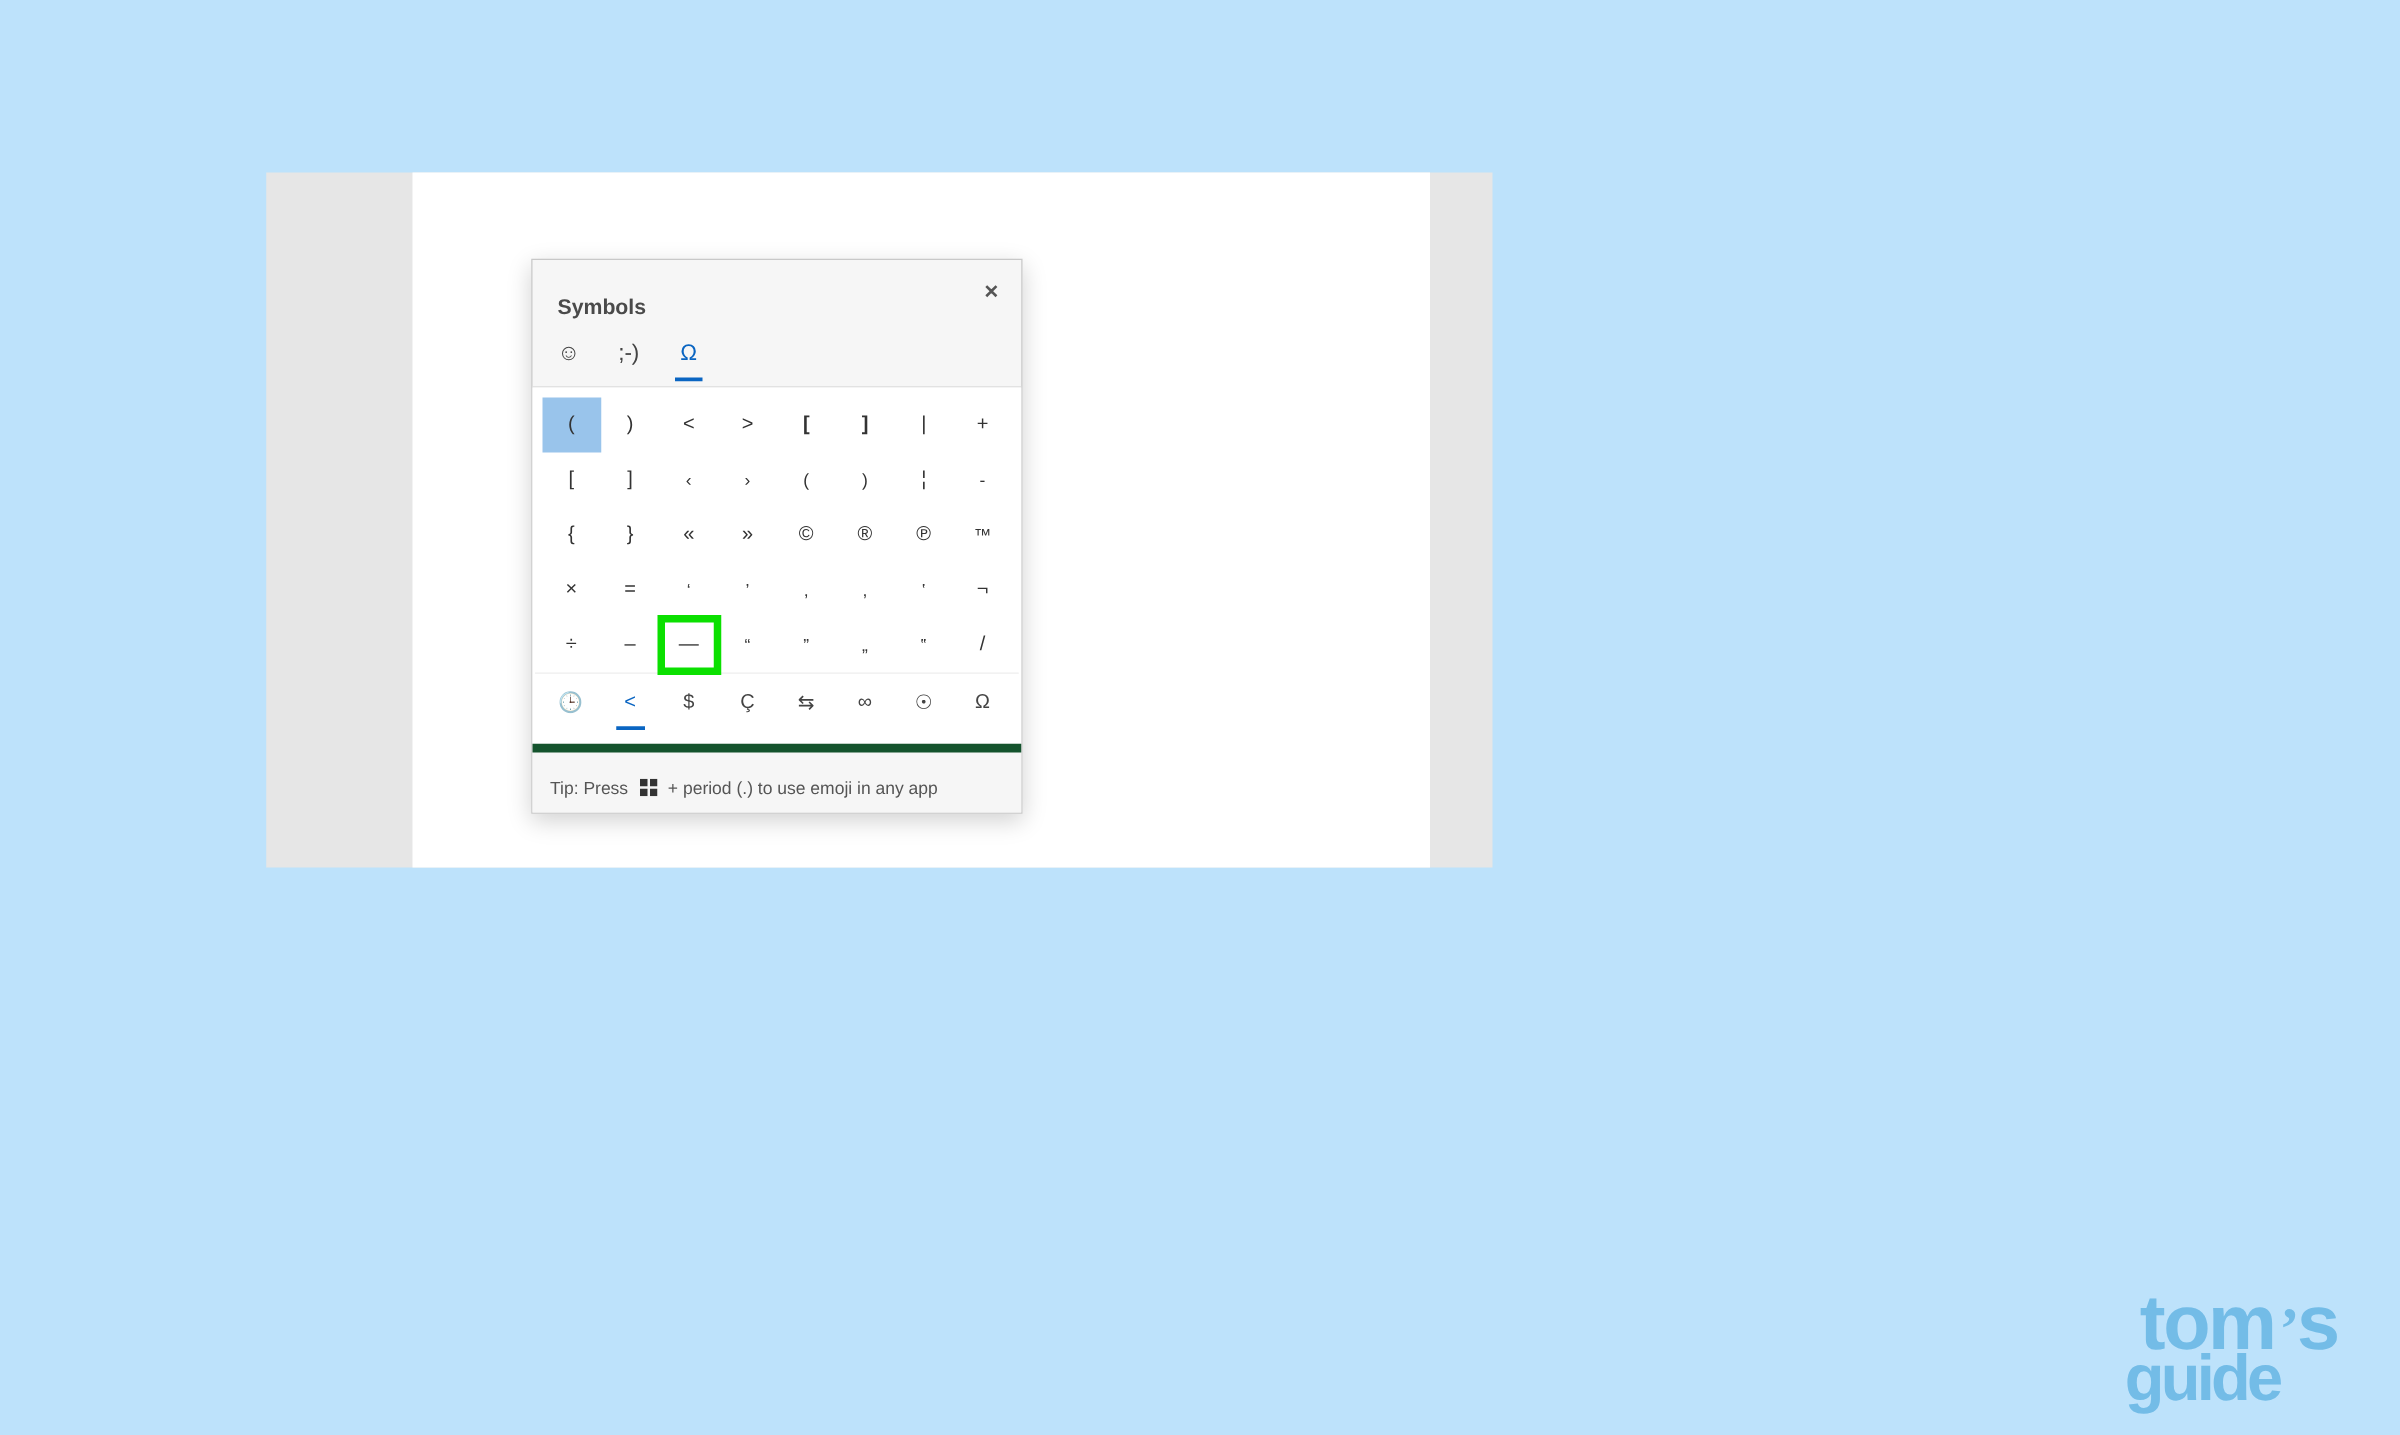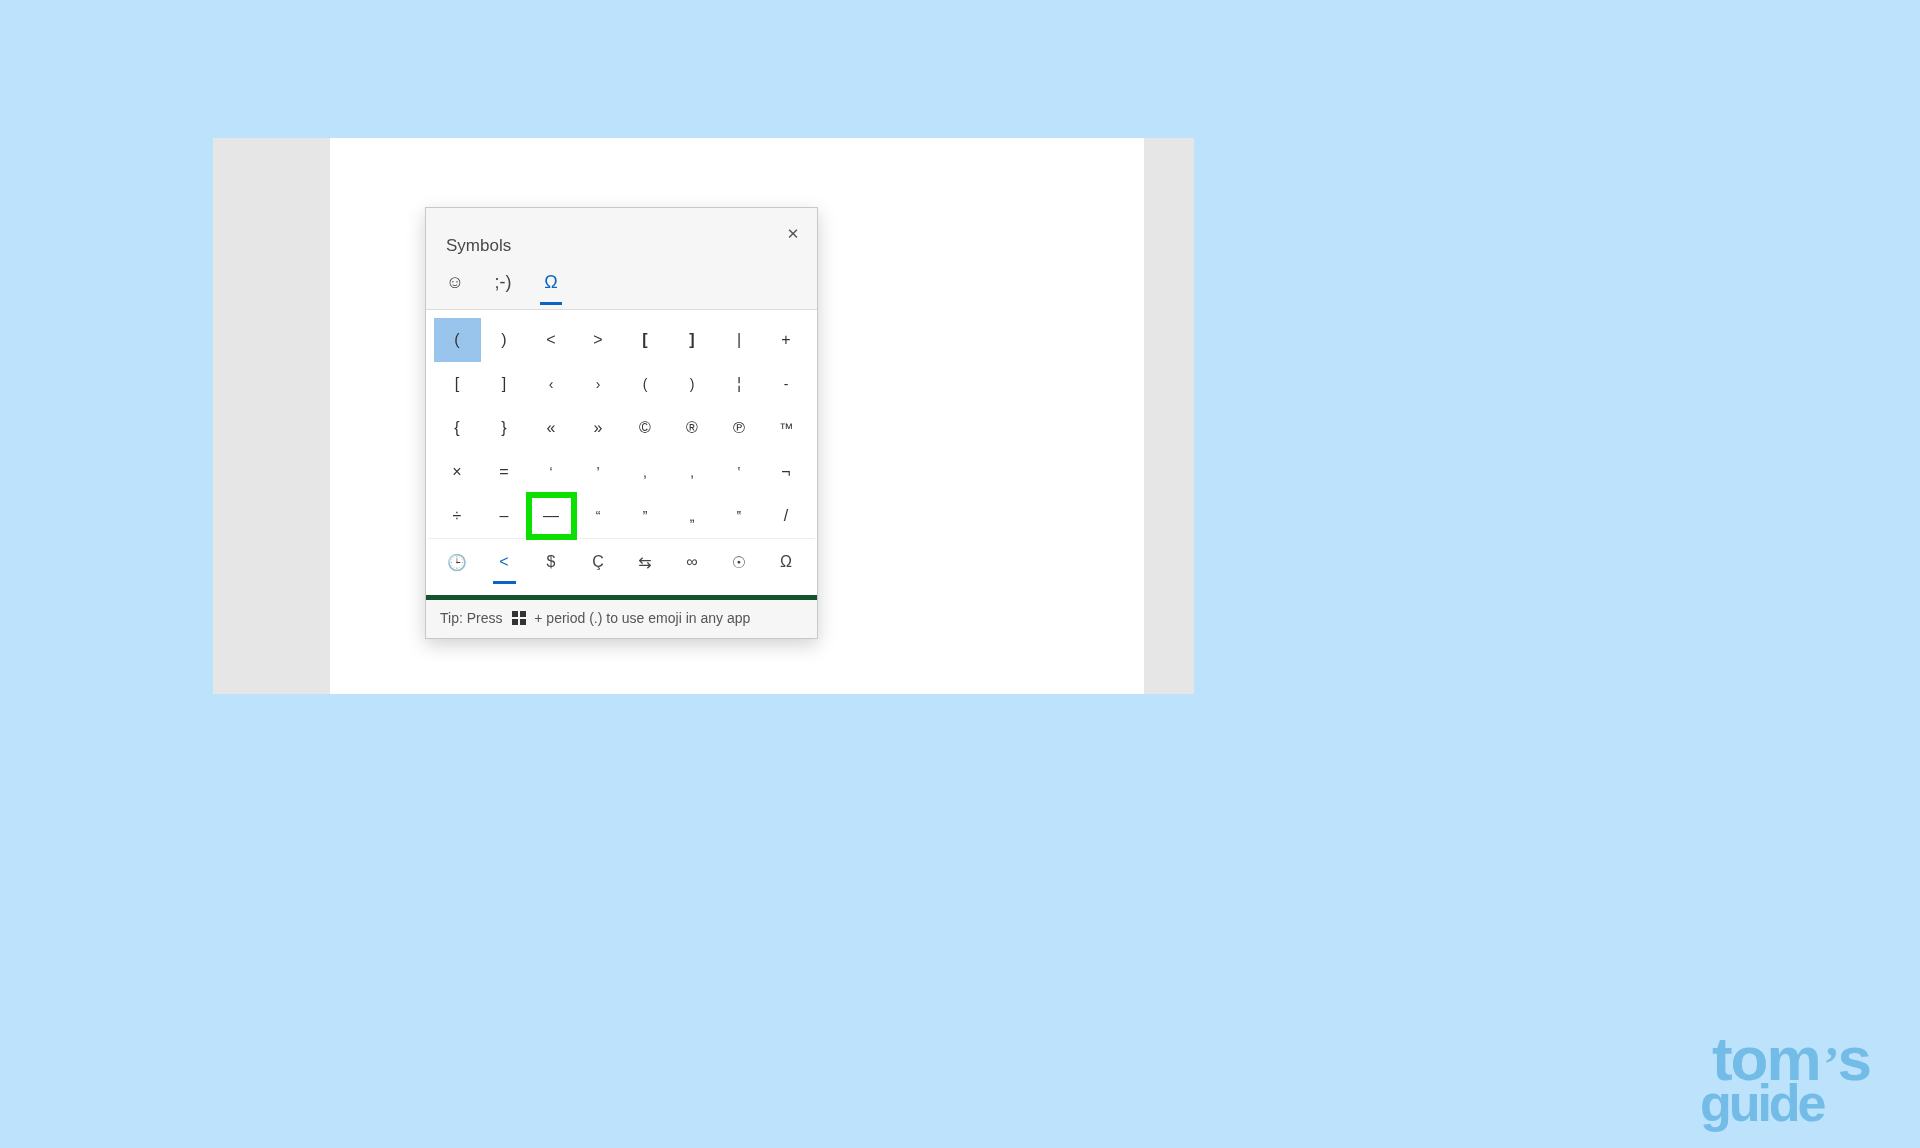--- a/index.html
+++ b/index.html
@@ -35,20 +35,21 @@
     left: 212px;
     top: 69px;
     width: 391px;
     background: #f6f6f6;
     border: 1px solid #c8c8c8;
     box-shadow: 0 6px 18px rgba(0,0,0,.18);
   }
   .panel-header {
     position: relative;
     padding: 28px 20px 6px 20px;
+    font-weight: bold;
   }
   .panel-title {
     font-size: 17px;
     color: #4a4a4a;
   }
   .close-btn {
     position: absolute;
     top: 16px;
     right: 14px;
     width: 20px;
@@ -136,23 +137,23 @@
   }
   .cat.active { color: #0a65c2; }
   .cat.active::after {
     content: "";
     position: absolute;
     left: 12px; right: 12px; bottom: -3px;
     height: 3px; background: #0a65c2;
   }
 
   .tip-bar {
-    border-top: 5px solid #14532d;
+    border-top: 7px solid #14532d;
     background: #f6f6f6;
-    padding: 10px 12px 12px;
+    padding: 20px 12px 12px;
     font-size: 14px;
     color: #555;
   }
   .tip-bar .part { margin: 0 2px; }
   .win-icon {
     display: inline-block;
     width: 14px;
     height: 14px;
     vertical-align: -2px;
     margin: 0 2px 0 4px;

